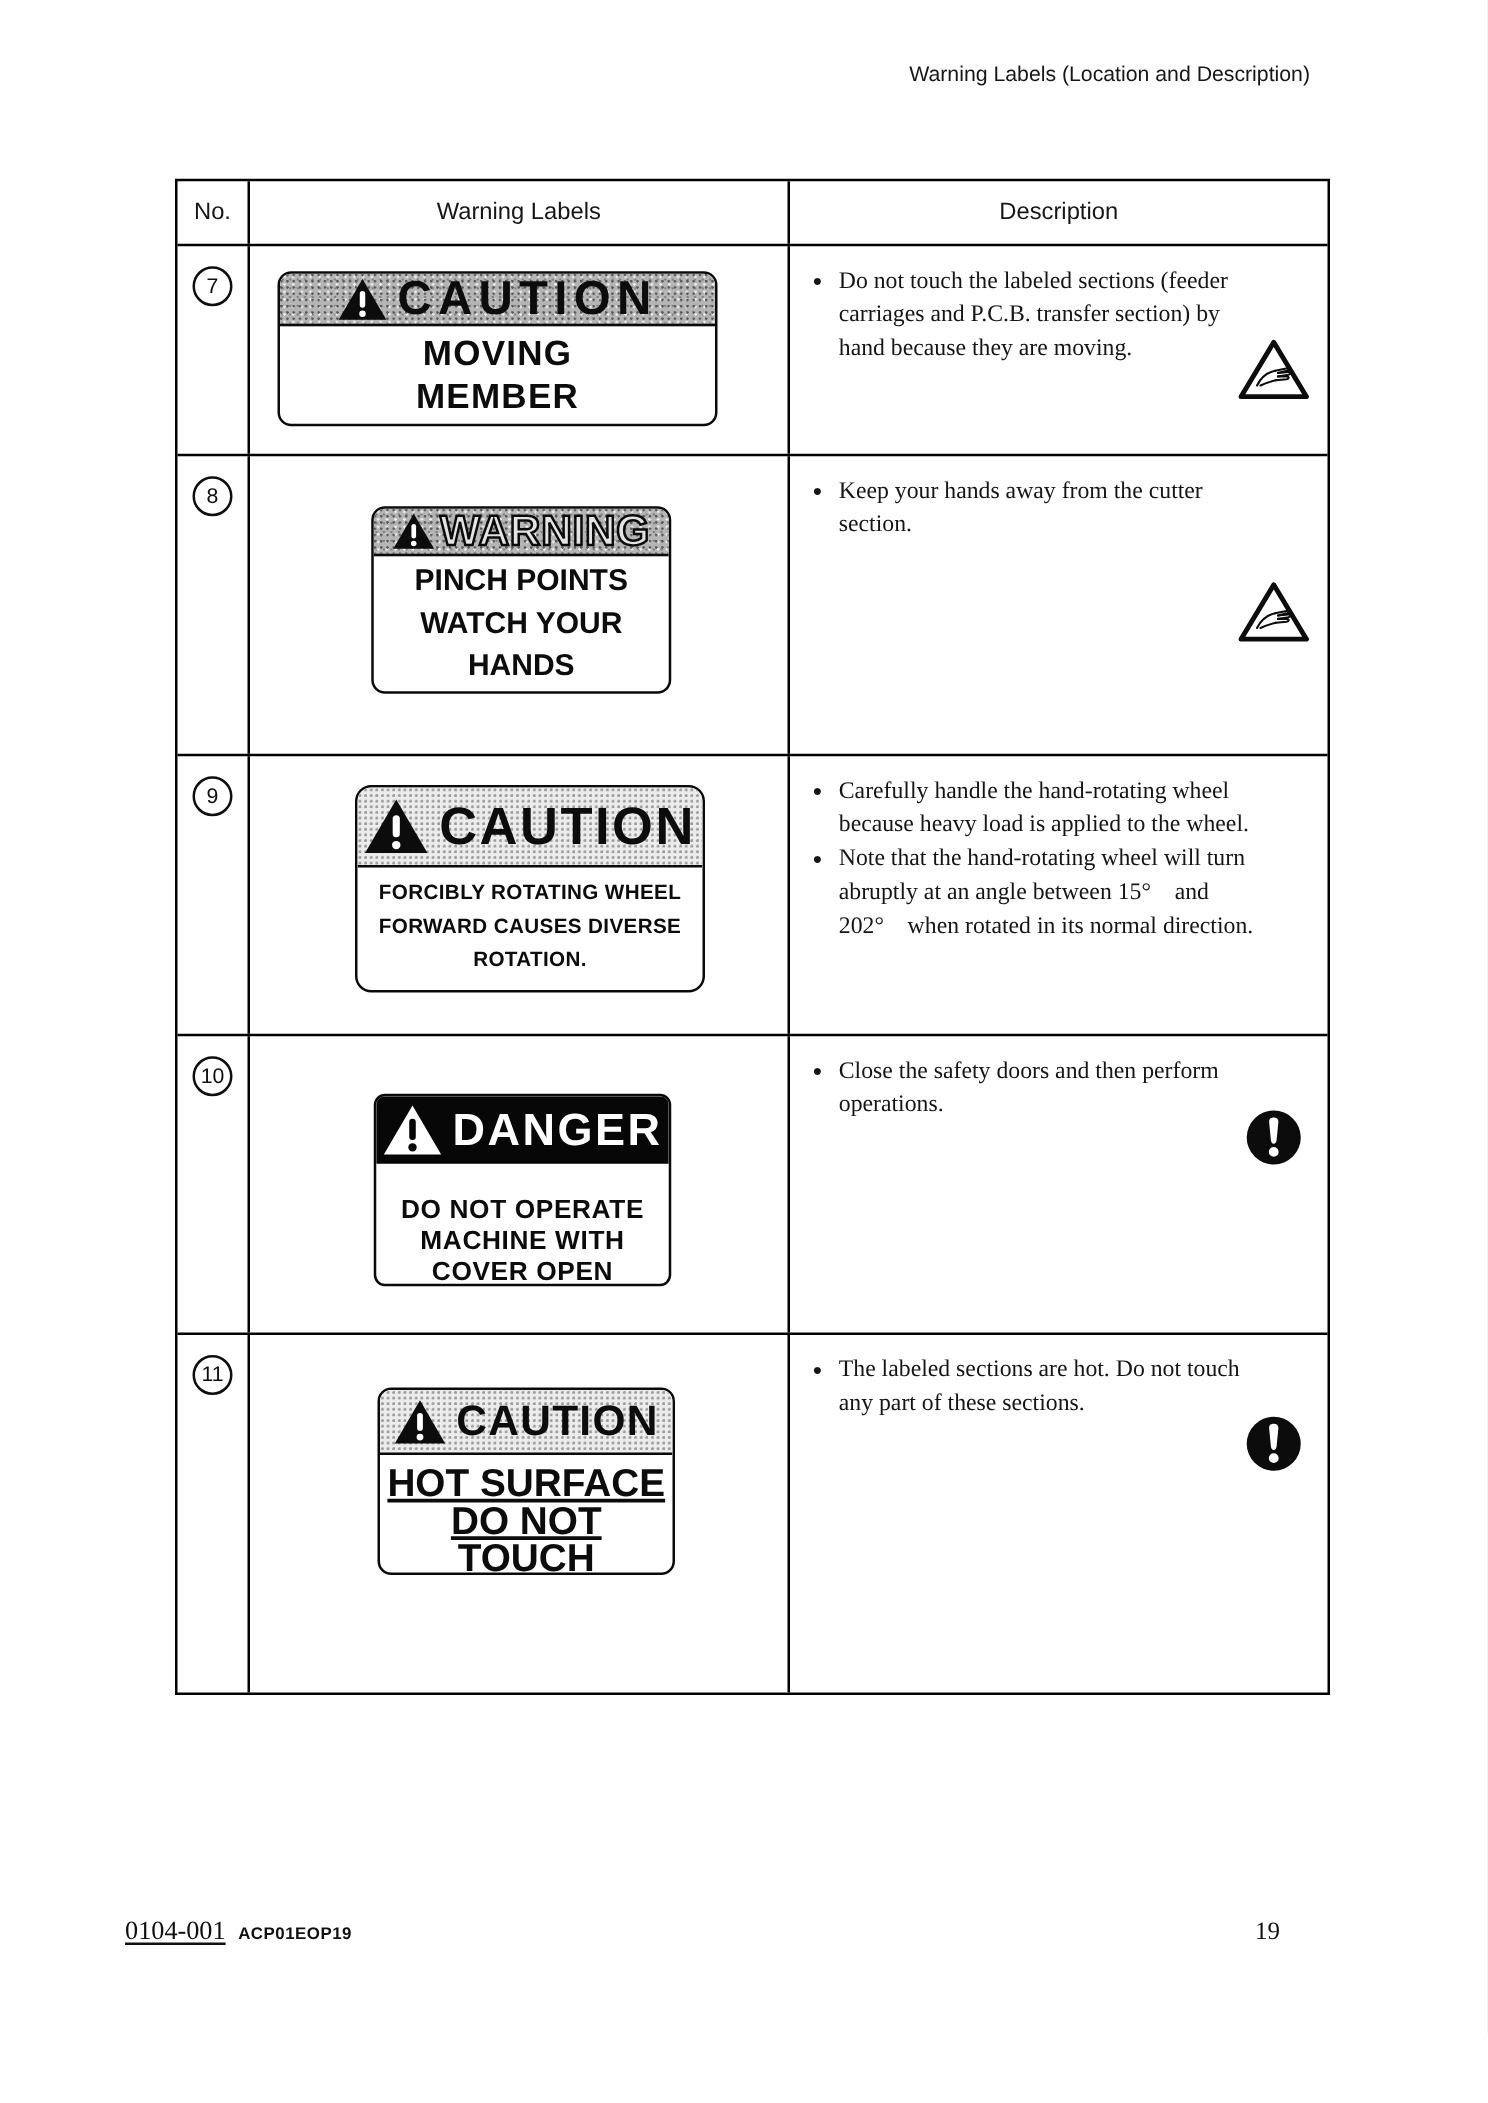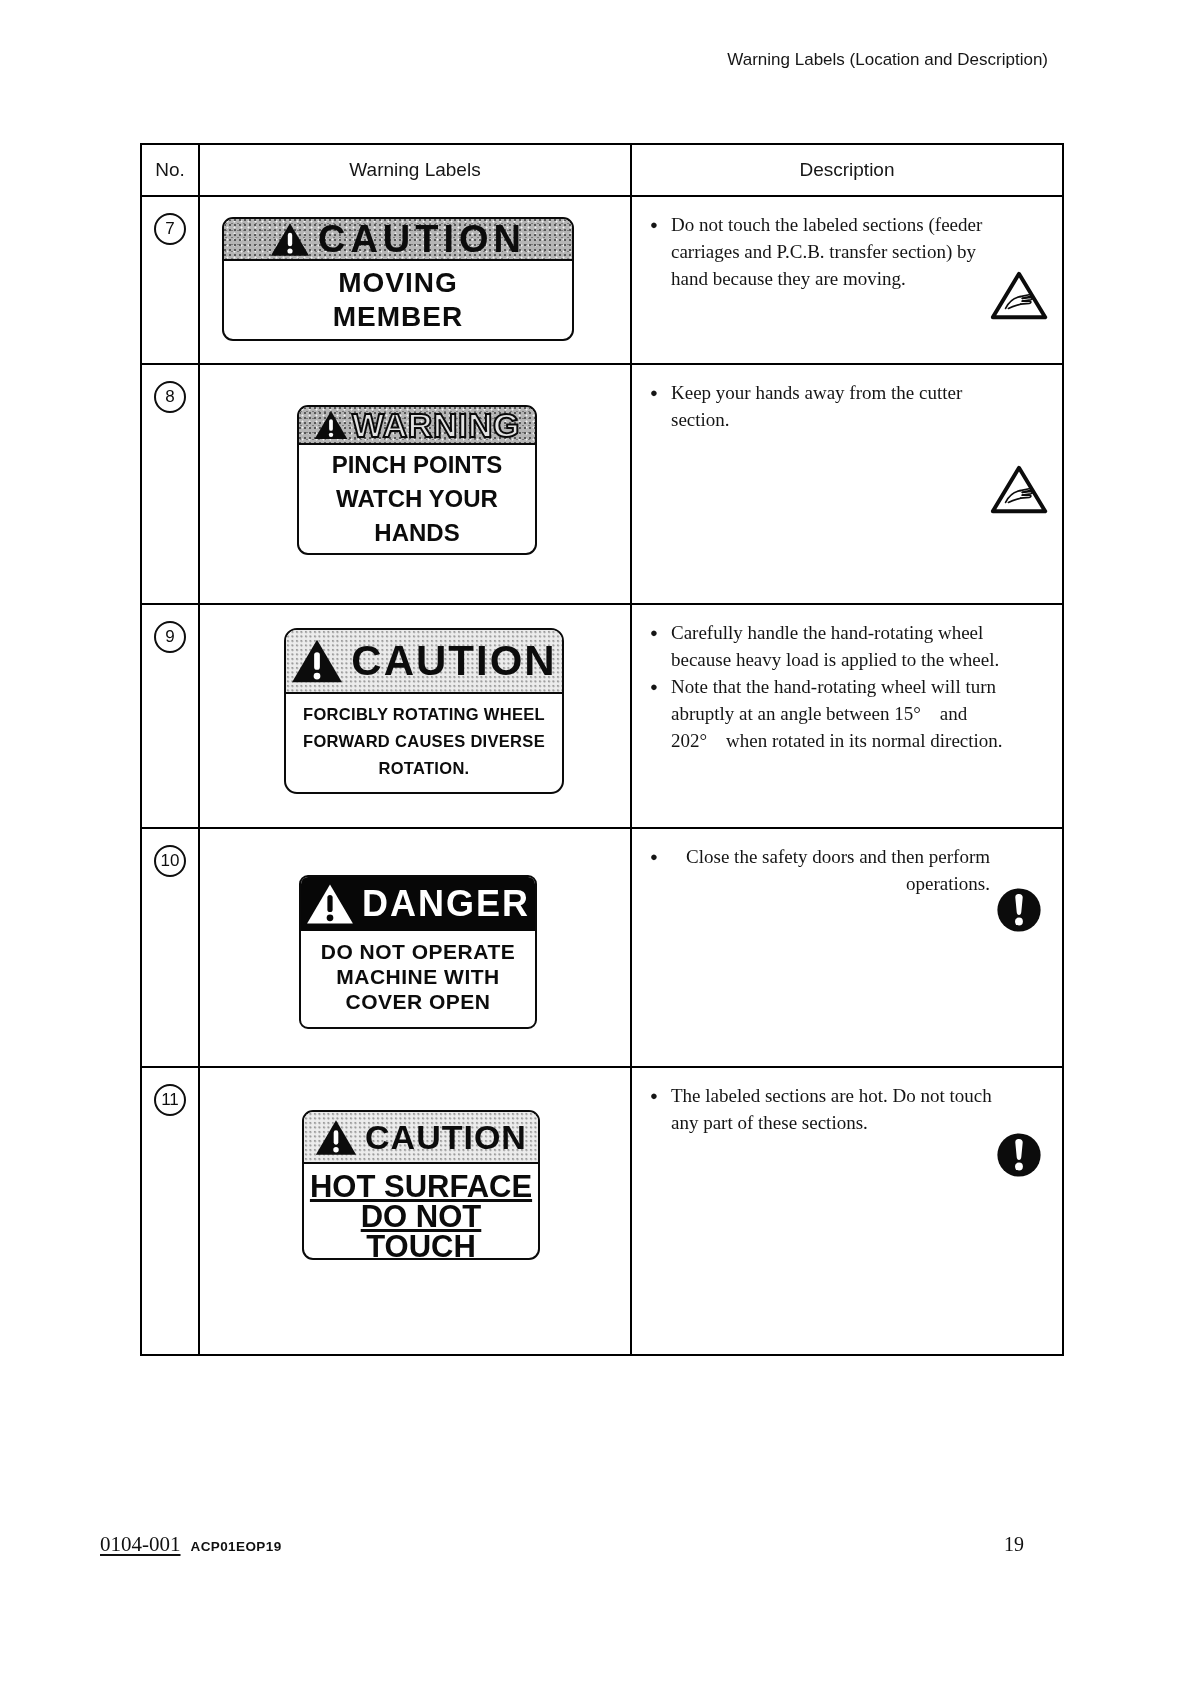--- a/index.html
+++ b/index.html
@@ -79,38 +79,38 @@
   .card9  { left:84px;  top:23px; width:280px; height:166px; border-radius:13px; }
   .card9 .band { height:64px; }
   .card9 .sev  { font-size:42px; letter-spacing:2px; }
   .card9 .tri  { width:52px; height:46px; }
   .lbody9 { font-size:16.5px; line-height:27px; padding-top:7px; letter-spacing:0.3px; }
 
   .card10 { left:99px;  top:46px; width:238px; height:154px; border-radius:9px; }
   .card10 .band { height:54px; }
   .card10 .sev  { font-size:36px; letter-spacing:2px; color:#ffffff; font-weight:700; }
   .card10 .tri  { width:48px; height:42px; }
-  .lbody10 { font-size:21px; line-height:25px; padding-top:8px; letter-spacing:0.5px; }
+  .lbody10 { font-size:21px; line-height:25px; padding-top:24px; letter-spacing:0.5px; }
 
   .card11 { left:102px; top:42px; width:238px; height:150px; }
   .card11 .band { height:52px; }
   .card11 .sev  { font-size:34px; letter-spacing:1px; }
   .card11 .tri  { width:42px; height:37px; }
   .lbody11 { font-size:31px; line-height:30px; padding-top:8px;text-decoration:underline; }
 
   
   .desc { padding:14px 12px 0 15px; font-size:19px; line-height:27px; color:#151515; }
   .bullets { list-style:none; }
   .bullet { display:flex; gap:10px; }
   .dot { flex:0 0 14px; font-size:13px; line-height:27px; text-align:center; }
   .btext { display:block; }
   .desc7  .btext { padding-right:50px; }
   .desc8  .btext { padding-right:50px; }
   .desc9  .btext { padding-right:28px; }
-  .desc10 .btext { padding-right:60px;text-align:right; }
+  .desc10 .btext { padding-right:60px; }
   .desc11 .btext { padding-right:42px; }
   .desc-icon { position:absolute; }
   .pinch7 { right:14px; top:72px;  width:58px; height:52px; }
   .pinch8 { right:14px; top:98px;  width:58px; height:52px; }
   .mand10 { right:20px; top:58px;  width:46px; height:46px; }
   .mand11 { right:20px; top:64px;  width:46px; height:46px; }
   .desc-icon svg { width:100%; height:100%; display:block; }
 
   
   .footer {

